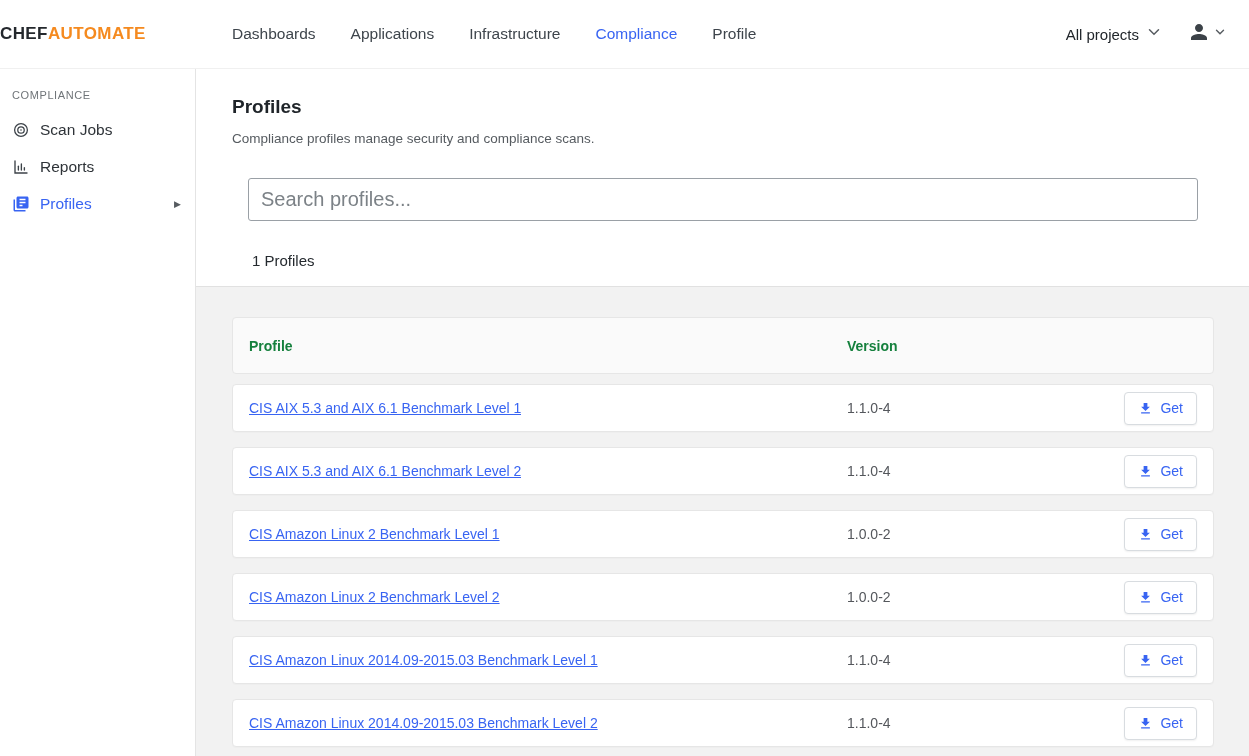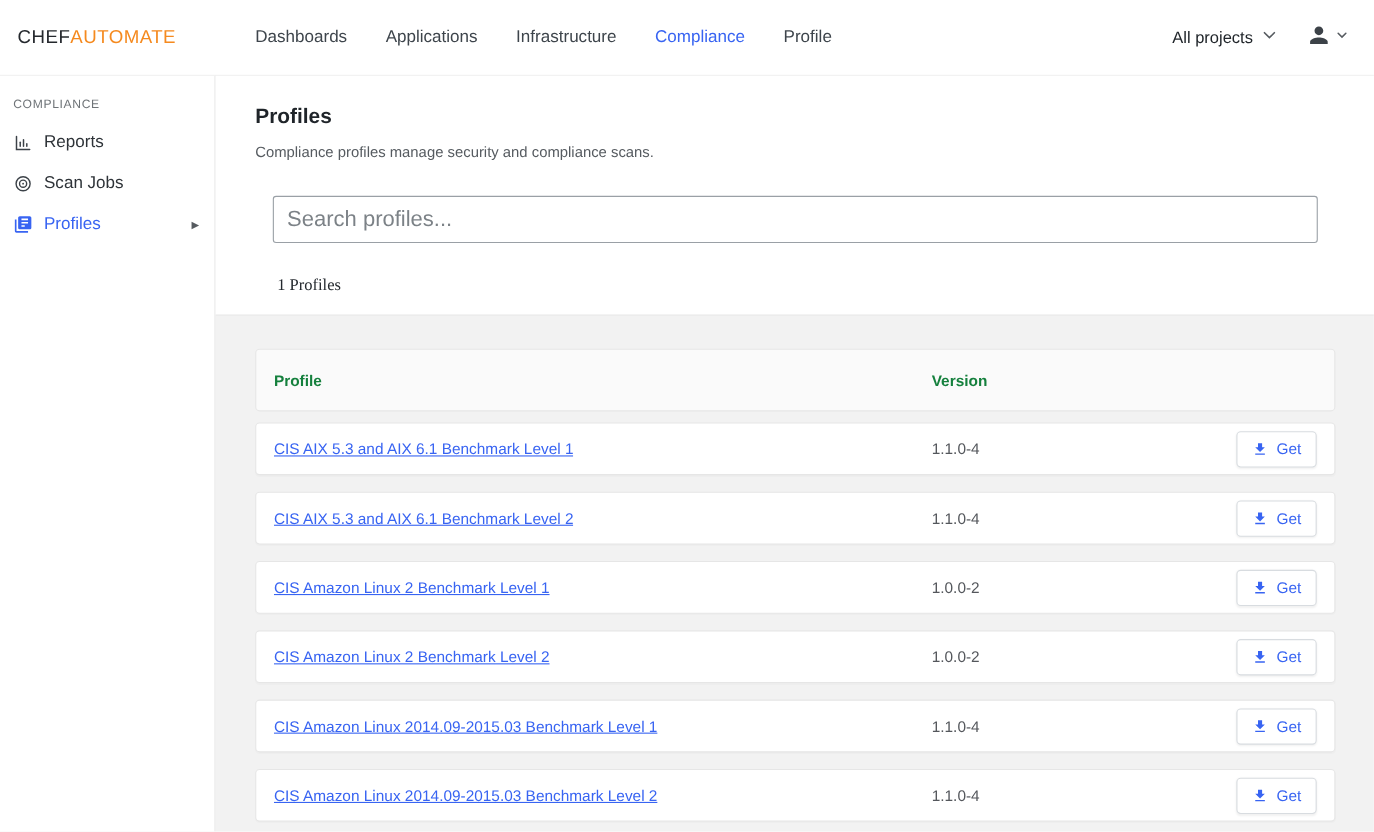--- a/index.html
+++ b/index.html
@@ -9,22 +9,22 @@
     font-family:"Liberation Sans", sans-serif;
     background:#ffffff; color:#2b3238;
   }
 
   
   .navbar {
     height:69px; display:flex; align-items:center;
     background:#fff; border-bottom:1px solid #f0f0f0;
   }
   .brand {
-    width:216px; padding-left:16px; display:flex; align-items:center;
-    font-weight:normal; font-size:17px; letter-spacing:0.4px; white-space:nowrap;
+    width:216px; display:flex; align-items:center;
+    font-weight:bold; font-size:17px; letter-spacing:0.4px; white-space:nowrap;
   }
   .brand .chef { color:#24282d; }
   .brand .automate { color:#f58a1f; }
   .nav-links { display:flex; align-items:center; gap:35px; padding-left:16px; }
   .nav-link {
     font-size:15.5px; color:#3e454c; text-decoration:none; cursor:pointer;
   }
   .nav-link.active { color:#3864f2; }
   .nav-right {
     margin-left:auto; display:flex; align-items:center; gap:24px; padding-right:22px;
@@ -57,21 +57,21 @@
   .main-top { background:#fff; padding:27px 35px 0 36px; border-bottom:1px solid #e1e1e1; }
   .page-title { margin:0 0 13px; font-size:19px; line-height:22px; font-weight:bold; color:#1f2429; }
   .page-subtitle { margin:0 0 31px; font-size:13.5px; line-height:16px; color:#565b60; }
   .search-wrap { margin:0 16px; }
   .search-input {
     width:100%; height:43px; border:1px solid #9aa0a6; border-radius:3px;
     padding:0 12px; font-size:20px; font-family:"Liberation Sans", sans-serif;
     color:#2b3238; outline:none; background:#fff;
   }
   .search-input::placeholder { color:#7c8287; }
-  .tabs { display:flex; margin-top:13px;font-family:Liberation Serif, serif; }
+  .tabs { display:flex; margin-top:13px; }
   .tab {
     position:relative; height:52px; padding:0 20px; display:flex; align-items:center;
     font-size:15px; color:#24292e; cursor:pointer;
   }
   .tab.active::after {
     content:""; position:absolute; left:0; right:0; bottom:0; height:4px; background:#3864f2;
   }
 
   
   .main-body { flex:1; background:#f2f2f2; padding:30px 35px 0 36px; overflow:hidden; }
@@ -137,41 +137,41 @@
   </div>
 </header>
 
 <div class="layout">
 
   <aside class="sidebar">
     <div class="sidebar-section">COMPLIANCE</div>
 
     <div class="side-item">
       <span class="s-icon">
+        <svg width="18" height="18" viewBox="0 0 24 24" fill="none" stroke="currentColor" stroke-width="1.7">
+            <circle cx="12" cy="12" r="8.5"></circle>
+            <circle cx="12" cy="12" r="4.3"></circle>
+            <circle cx="12" cy="12" r="1.1" fill="currentColor" stroke="none"></circle>
+          </svg>
+      </span>
+      <span>Scan Jobs</span>
+    </div>
+
+    <div class="side-item">
+      <span class="s-icon">
         <svg width="18" height="18" viewBox="0 0 24 24" fill="none" stroke="currentColor" stroke-width="1.8" stroke-linecap="round">
             <path d="M4 4v16h16"></path>
             <path d="M8.5 16v-5"></path>
             <path d="M12.5 16V8"></path>
             <path d="M16.5 16v-3"></path>
           </svg>
       </span>
       <span>Reports</span>
     </div>
 
-    <div class="side-item">
-      <span class="s-icon">
-        <svg width="18" height="18" viewBox="0 0 24 24" fill="none" stroke="currentColor" stroke-width="1.7">
-            <circle cx="12" cy="12" r="8.5"></circle>
-            <circle cx="12" cy="12" r="4.3"></circle>
-            <circle cx="12" cy="12" r="1.1" fill="currentColor" stroke="none"></circle>
-          </svg>
-      </span>
-      <span>Scan Jobs</span>
-    </div>
-
     <div class="side-item active">
       <span class="s-icon">
         <svg width="18" height="18" viewBox="0 0 24 24" fill="currentColor">
             <path d="M20 2H8c-1.1 0-2 .9-2 2v12c0 1.1.9 2 2 2h12c1.1 0 2-.9 2-2V4c0-1.1-.9-2-2-2zm-2 9H10V9h8v2zm-4 4h-4v-2h4v2zm4-8H10V5h8v2zM4 6H2v14c0 1.1.9 2 2 2h14v-2H4V6z"></path>
           </svg>
       </span>
       <span>Profiles</span>
       <span class="expand">▶</span>
     </div>
   </aside>

